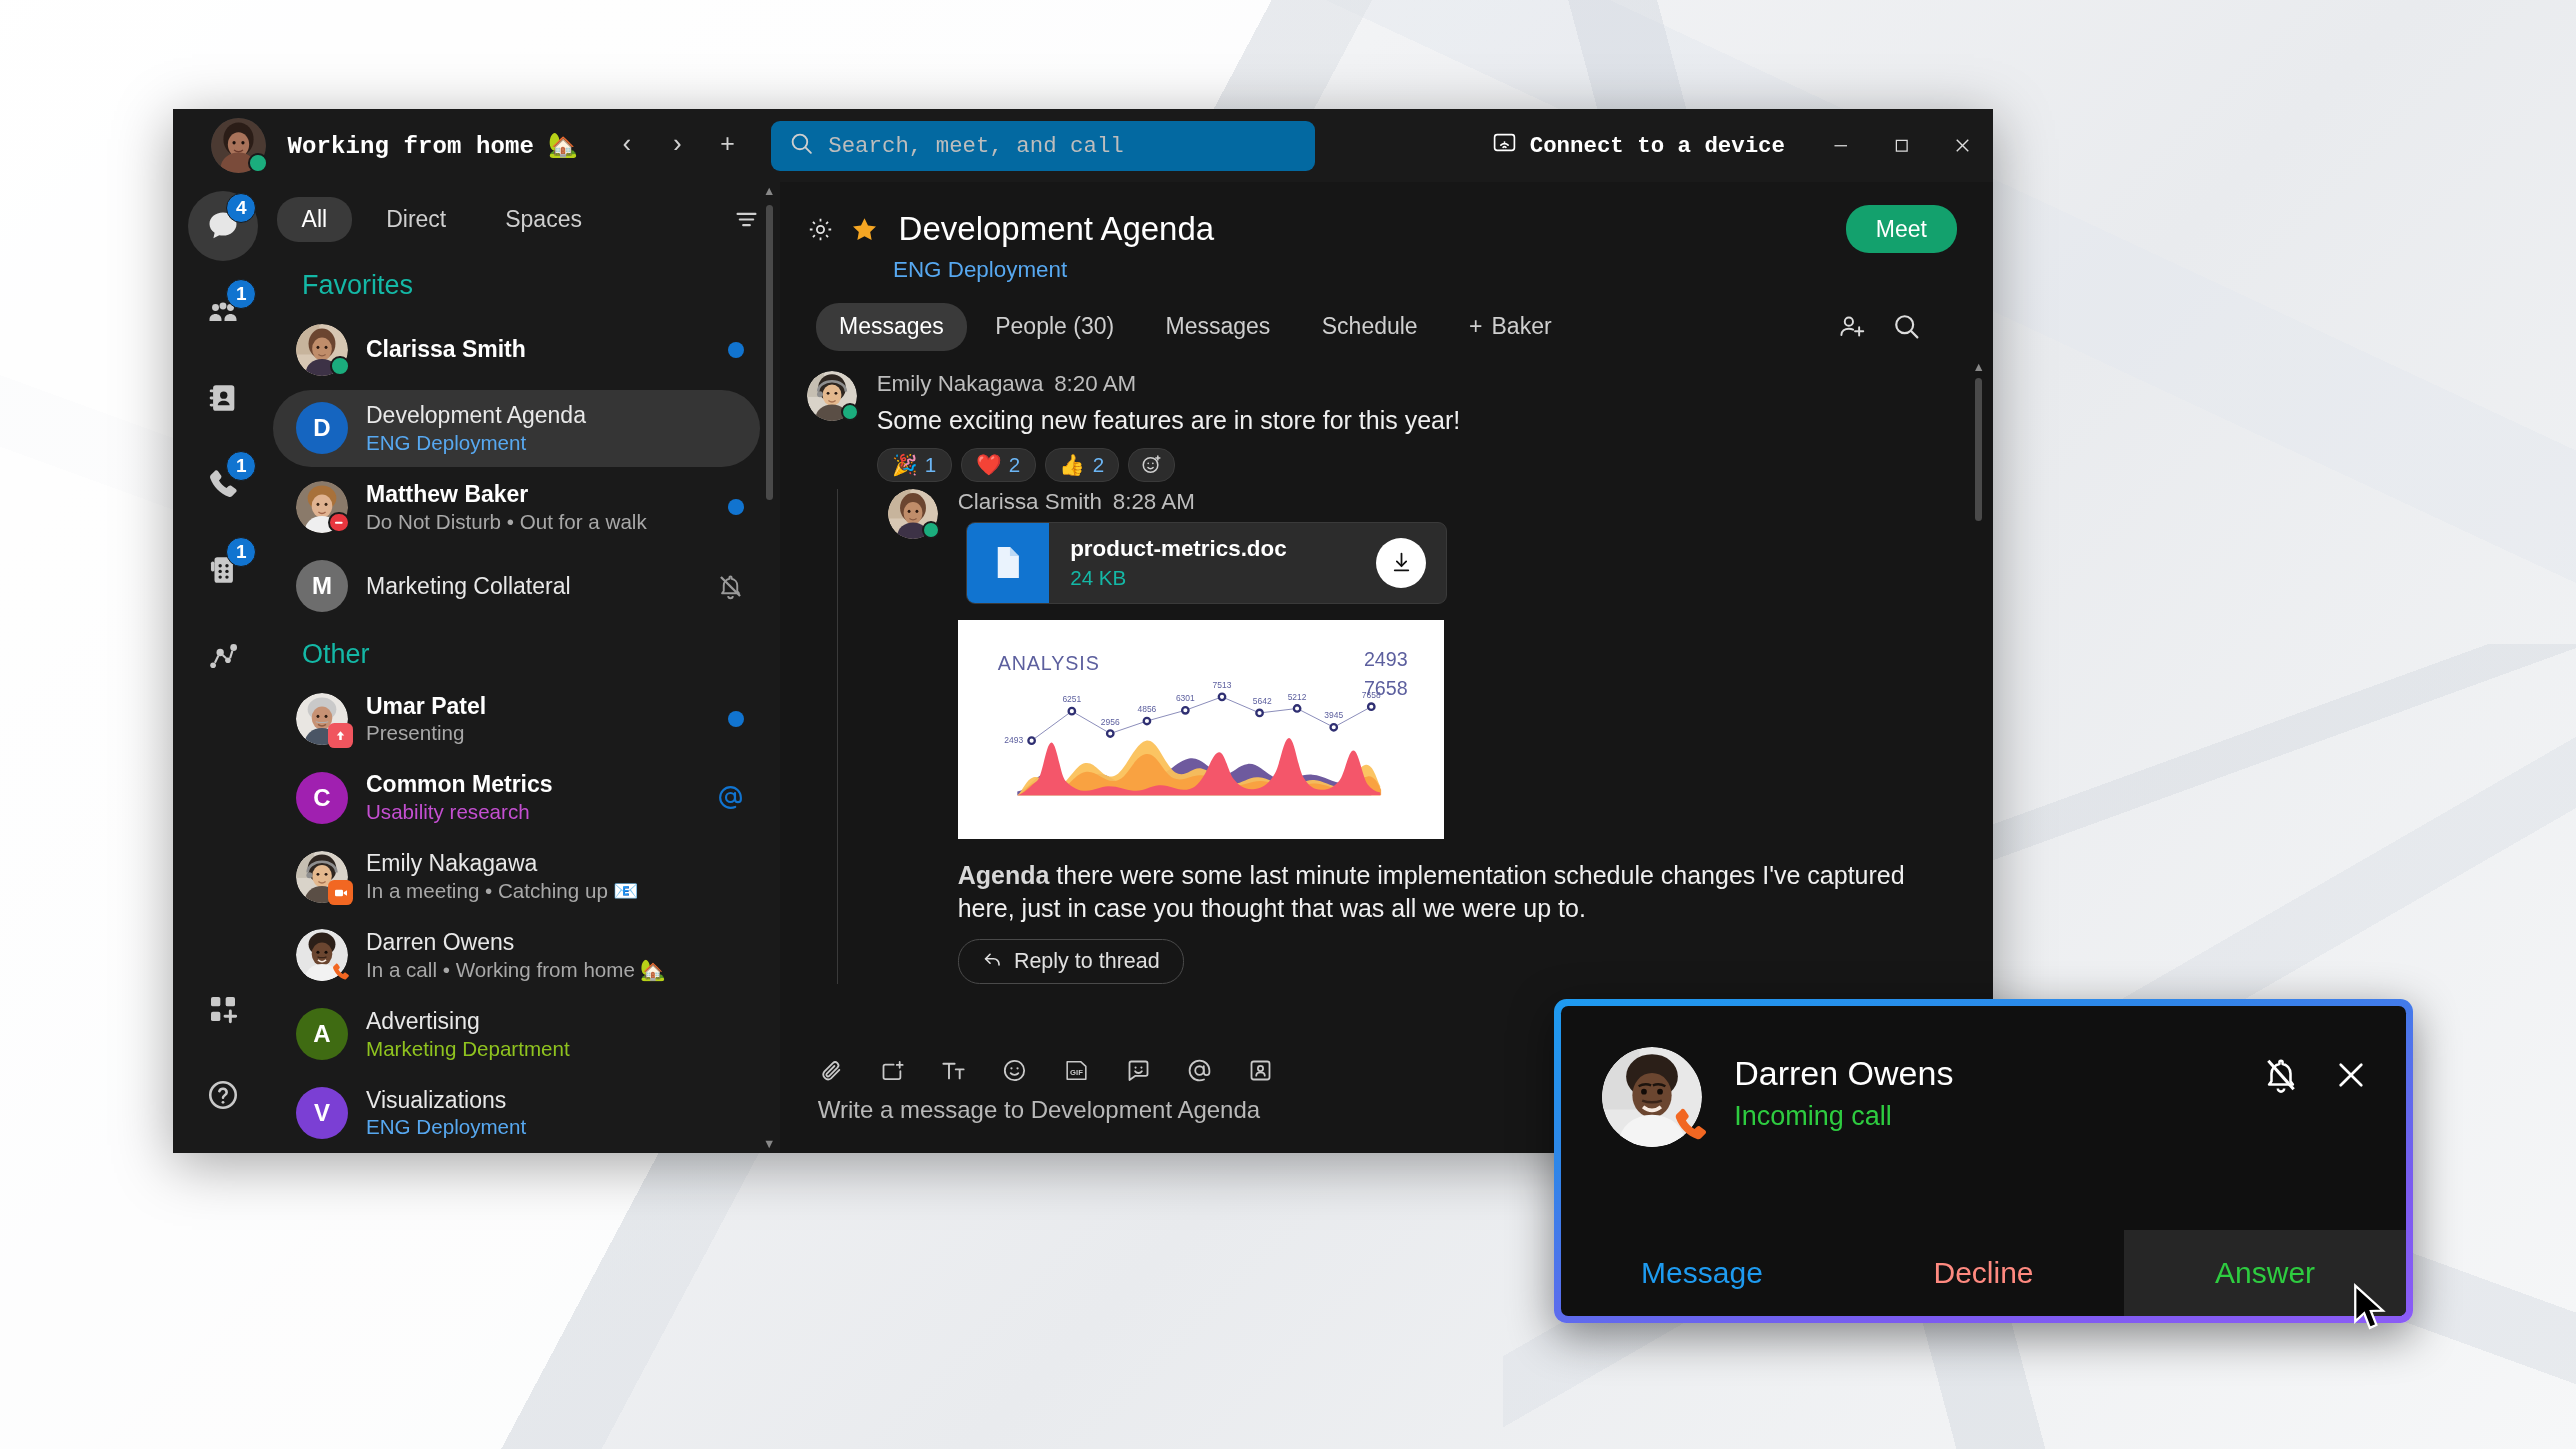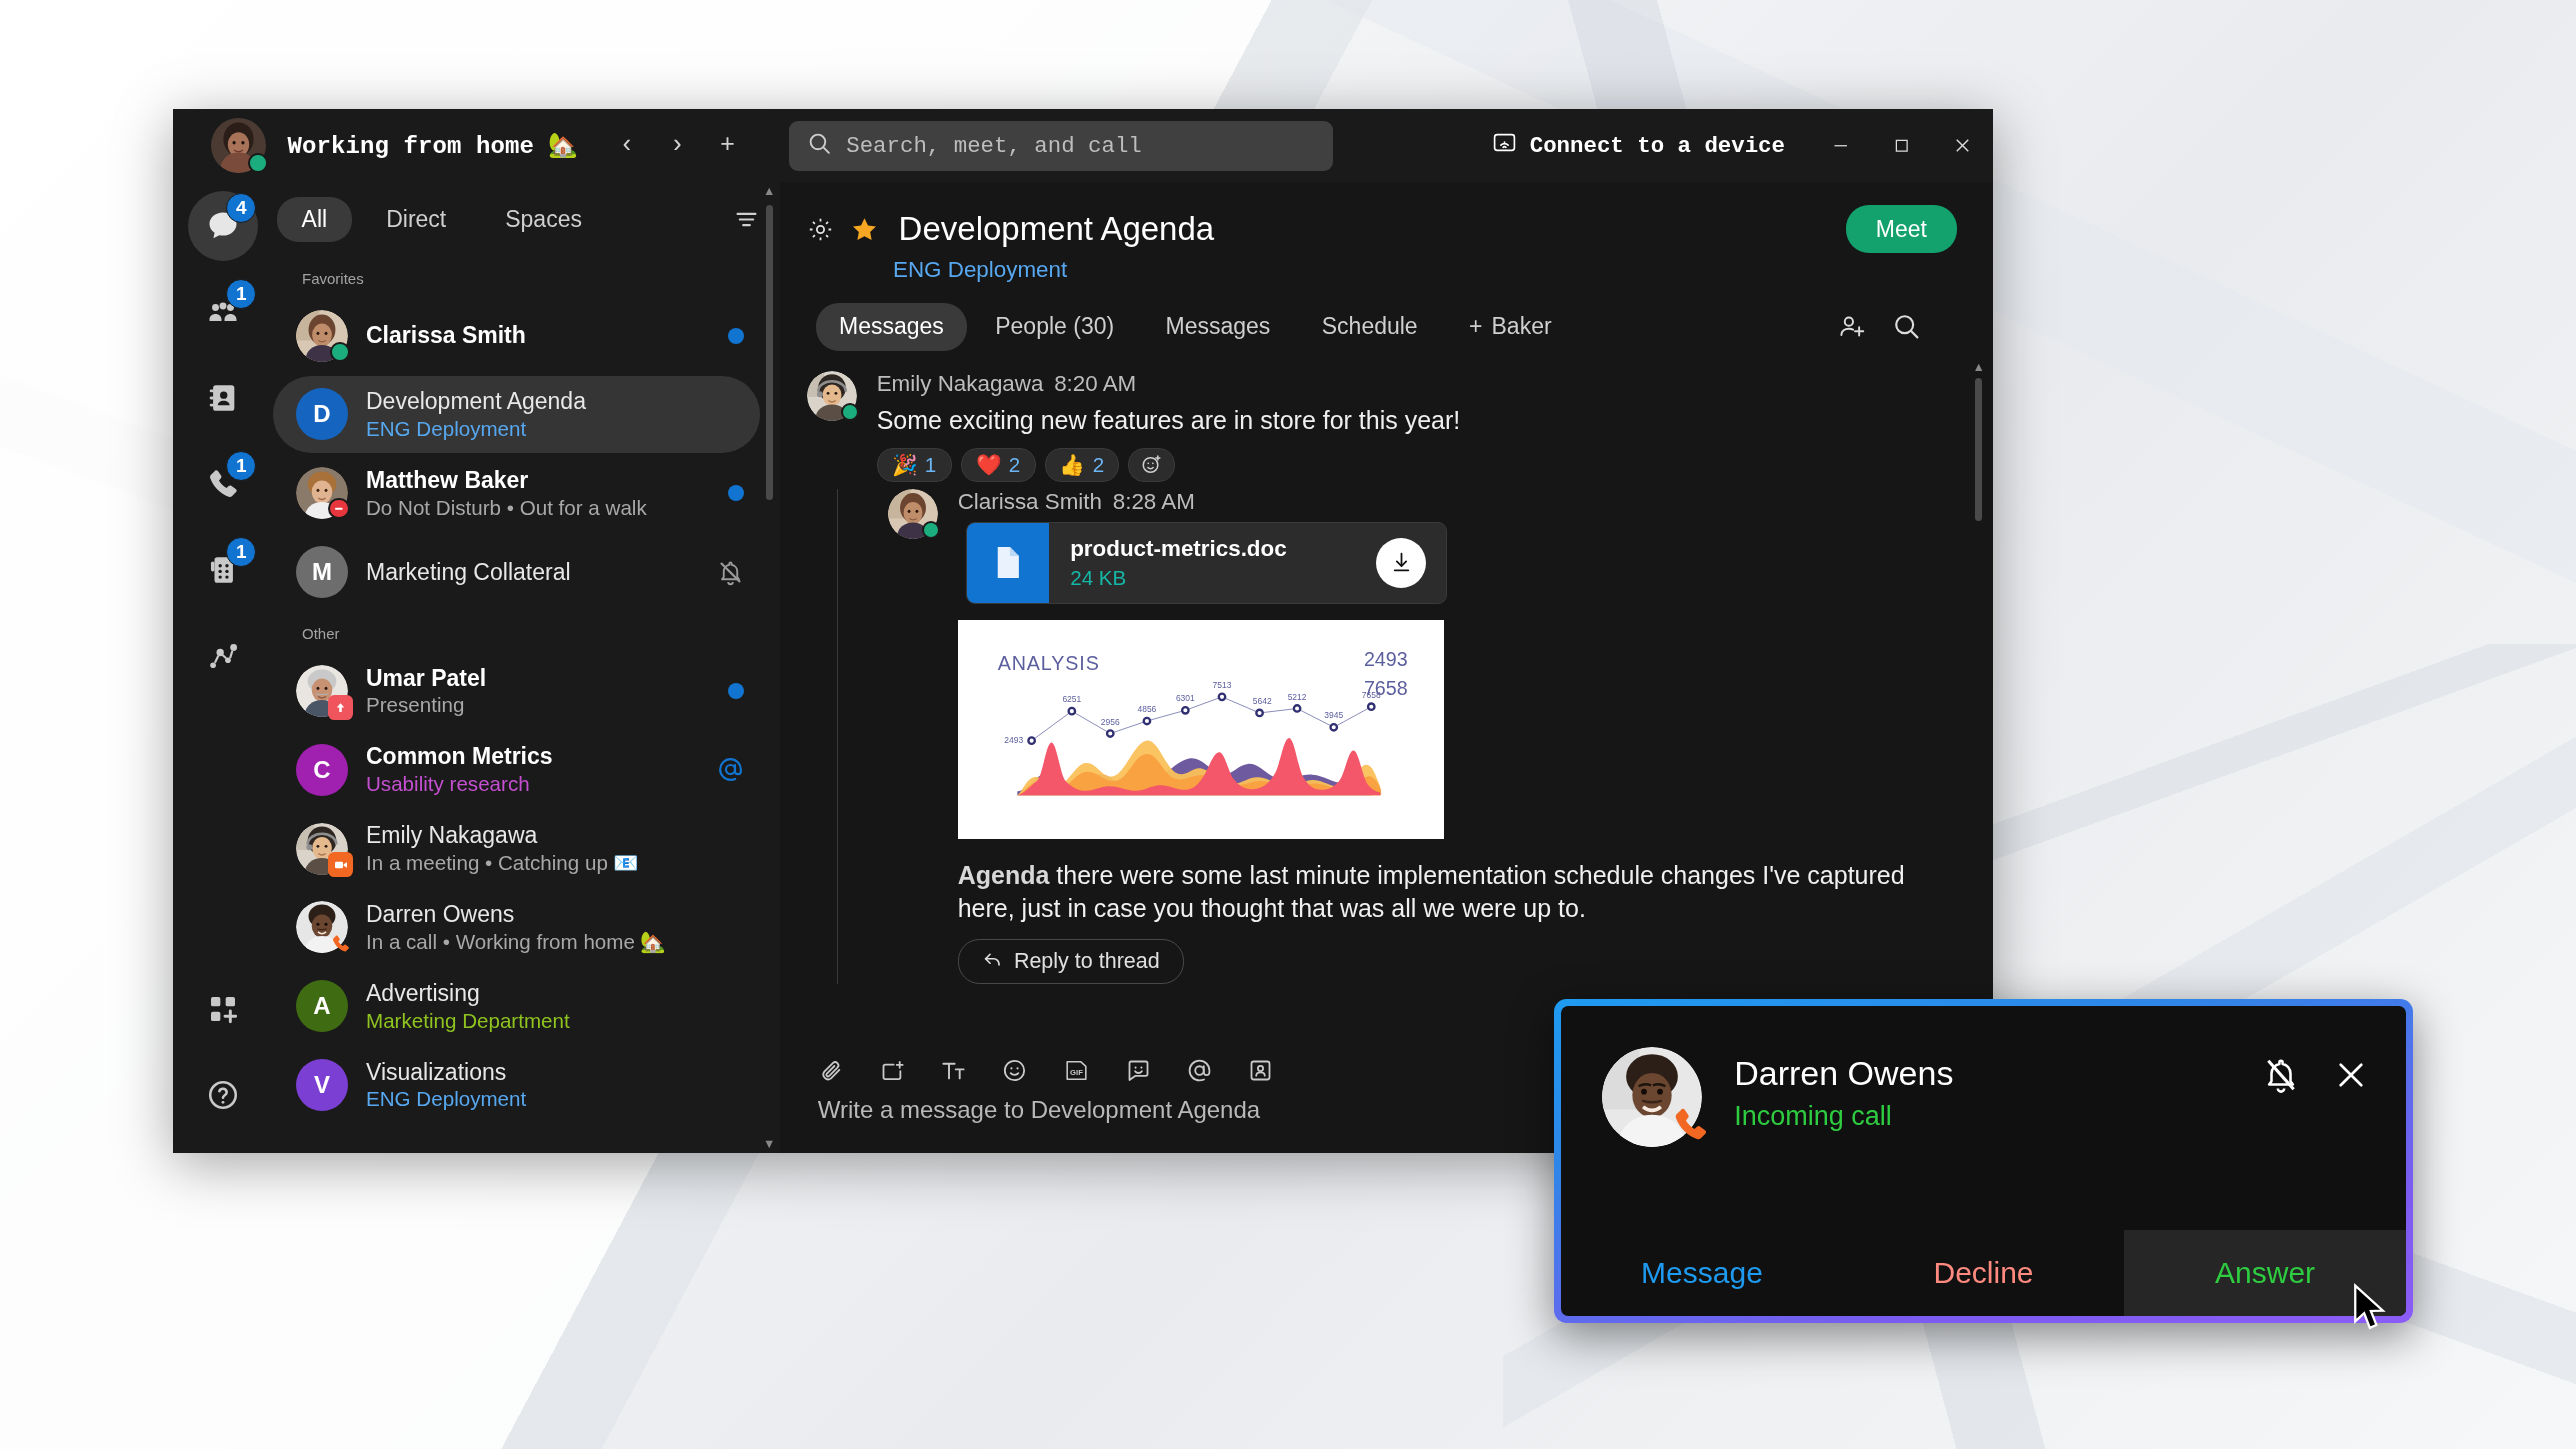--- a/index.html
+++ b/index.html
@@ -67,23 +67,23 @@
     margin-left: 21.5px; white-space: nowrap;
     letter-spacing: 0.1px;
   }
   .nav-btns { display: flex; align-items: center; margin-left: 27px; gap: 7.2px; }
   .nav-btn {
     width: 43px; height: 43px; border-radius: 5.4px;
     display: flex; align-items: center; justify-content: center;
     color: #d0d0d0; font-size: 25px; cursor: pointer;
   }
   .search-bar {
-    margin-left: 40px;
+    margin-left: 22px;
     width: 544px; height: 50px;
-    background: #404040; border-radius: 9px;
+    background: #0369a1; border-radius: 9px;
     display: flex; align-items: center; padding: 0 18px; gap: 14.3px;
     cursor: text;
   }
   .search-placeholder { color: #bdbdbd; font-size: 22.4px; }
   .titlebar-right {
     margin-left: auto; display: flex; align-items: center;
     height: 100%;
   }
   .connect-device {
     display: flex; align-items: center; gap: 12.5px;
@@ -141,21 +141,21 @@
   .filter-pill.active { background: #3a3a3a; color: #fff; }
   .filter-icon {
     margin-left: auto; color: #cfcfcf; cursor: pointer;
     display:flex; align-items:center;
   }
   .list-scroll {
     flex: 1; overflow: hidden; position: relative;
     padding-right: 19.7px;
   }
   .section-label {
-    color: #a3a3a3; font-size: 15px;
+    color: #14b8a6; font-size: 27px;
     padding: 12.5px 0 10.7px 29px;
   }
   .conv {
     display: flex; align-items: center; gap: 18px;
     height: 77px; padding: 0 16px 0 23px;
     border-radius: 38px; cursor: pointer; position: relative;
     margin-bottom: 1.8px;
   }
   .conv.selected { background: #353535; }
   .conv-av-wrap { position: relative; width: 52px; height: 52px; flex: 0 0 52px; }

